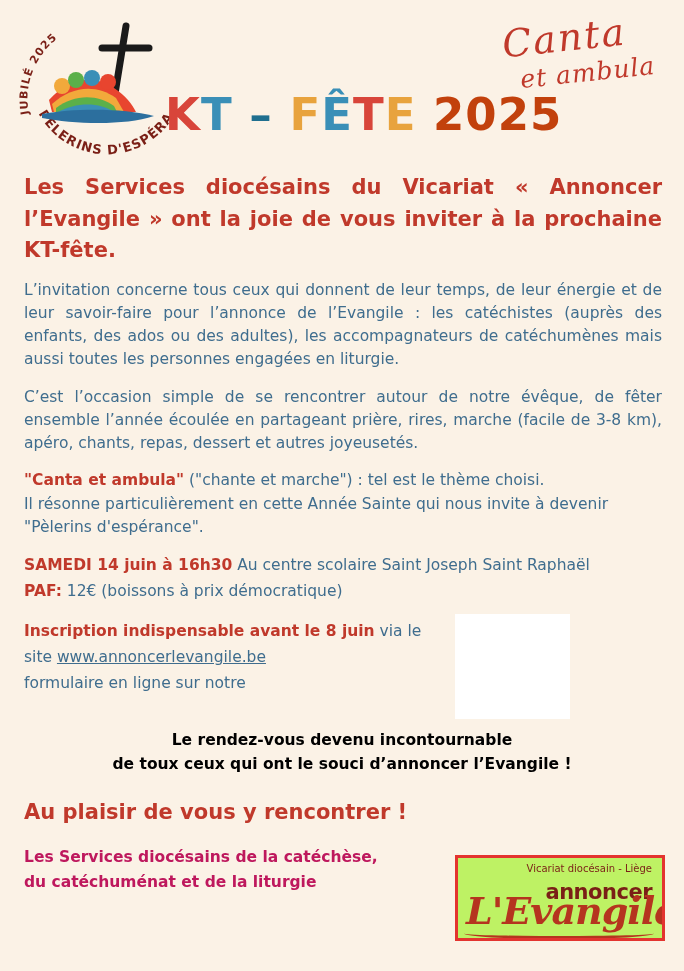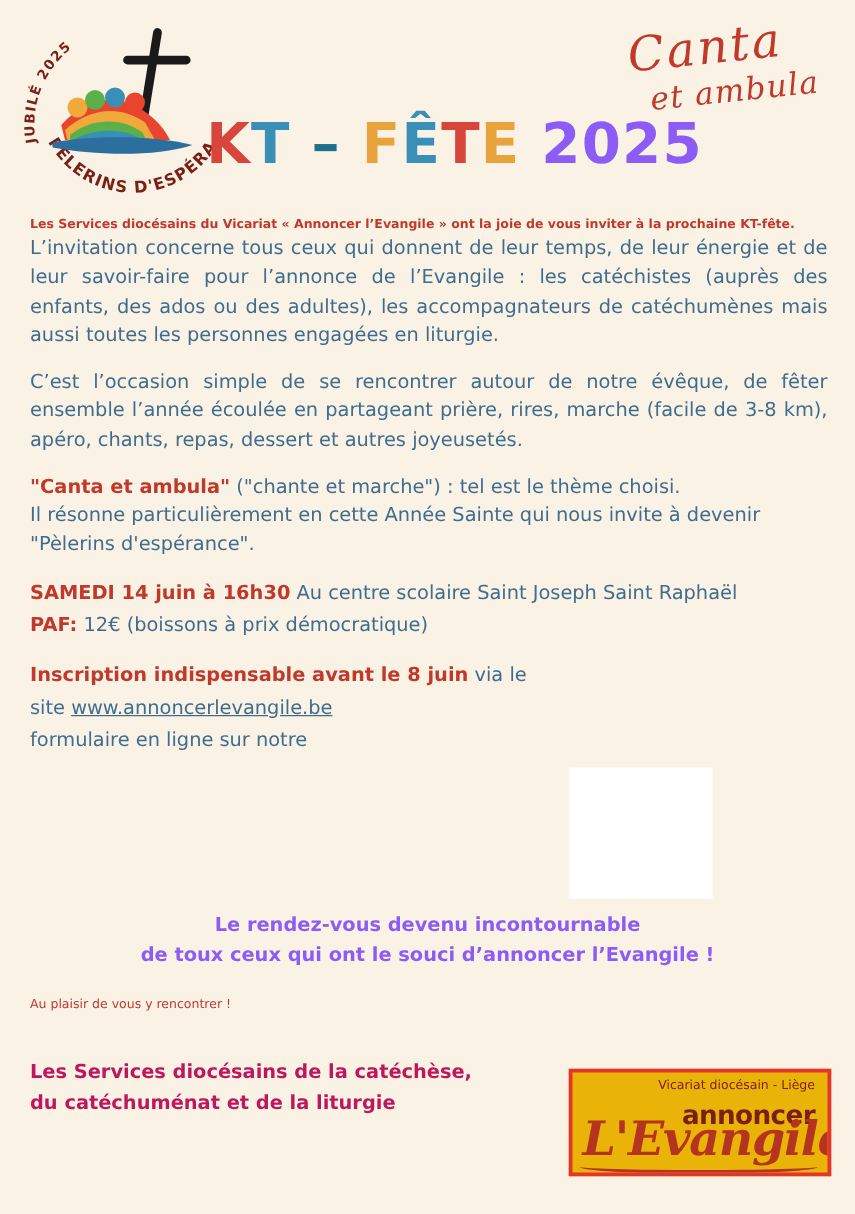--- a/index.html
+++ b/index.html
@@ -69,21 +69,21 @@
     letter-spacing: 1px;
     font-family: "DejaVu Sans", sans-serif;
     white-space: nowrap;
   }
   .title .k { color: #d8453a; }
   .title .dash { color: #1f6f8f; }
   .title .f { color: #e8a33d; }
   .title .e2 { color: #3a8fb7; }
   .title .t2 { color: #d8453a; }
   .title .e3 { color: #e8a33d; }
-  .title .y { color: #8b5cf6; }
+  .title .y { color: #c2410c; }
 
   
   .content {
     position: absolute;
     left: 24px;
     top: 172px;
     width: 638px;
   }
   p {
     margin: 0 0 14px 0;
@@ -92,23 +92,23 @@
     color: #3f6d8e;
     text-align: justify;
   }
   .bold-red {
     color: #c0392b;
     font-weight: bold;
   }
   .red-lead {
     color: #c0392b;
     font-weight: bold;
-    font-size: 10px;
+    font-size: 21px;
     line-height: 1.5;
-    margin: 0 0 0 0;
+    margin: 0 0 12px 0;
   }
 
   .info-line {
     font-size: 15.5px;
     line-height: 1.55;
     color: #3f6d8e;
     margin: 0 0 2px 0;
   }
   .block-gap { margin-bottom: 16px; }
 
@@ -141,53 +141,53 @@
   .qrgrid i { background: transparent; }
   .qrgrid i.on { background: #c0392b; }
 
   
   .tagline {
     position: absolute;
     left: 0;
     top: 728px;
     width: 684px;
     text-align: center;
-    color: #8b5cf6;
+    color: #000000;
     font-weight: bold;
     font-size: 15.5px;
     line-height: 1.55;
   }
 
   .closing {
     position: absolute;
     left: 24px;
     top: 796px;
     color: #c0392b;
-    font-weight: normal;
-    font-size: 10px;
+    font-weight: bold;
+    font-size: 21px;
     line-height: 1.55;
   }
   .signature {
     position: absolute;
     left: 24px;
     top: 845px;
     color: #be185d;
     font-weight: bold;
     font-size: 15.5px;
     line-height: 1.6;
   }
 
   
   .footer-logo {
     position: absolute;
     left: 455px;
     top: 855px;
     width: 210px;
     height: 86px;
-    background: #eab308;
+    background: #bef264;
     border: 3px solid #e3342f;
     box-sizing: border-box;
     overflow: hidden;
   }
   .footer-logo .vic {
     position: absolute;
     right: 10px;
     top: 5px;
     font-size: 10px;
     color: #7a1f16;

